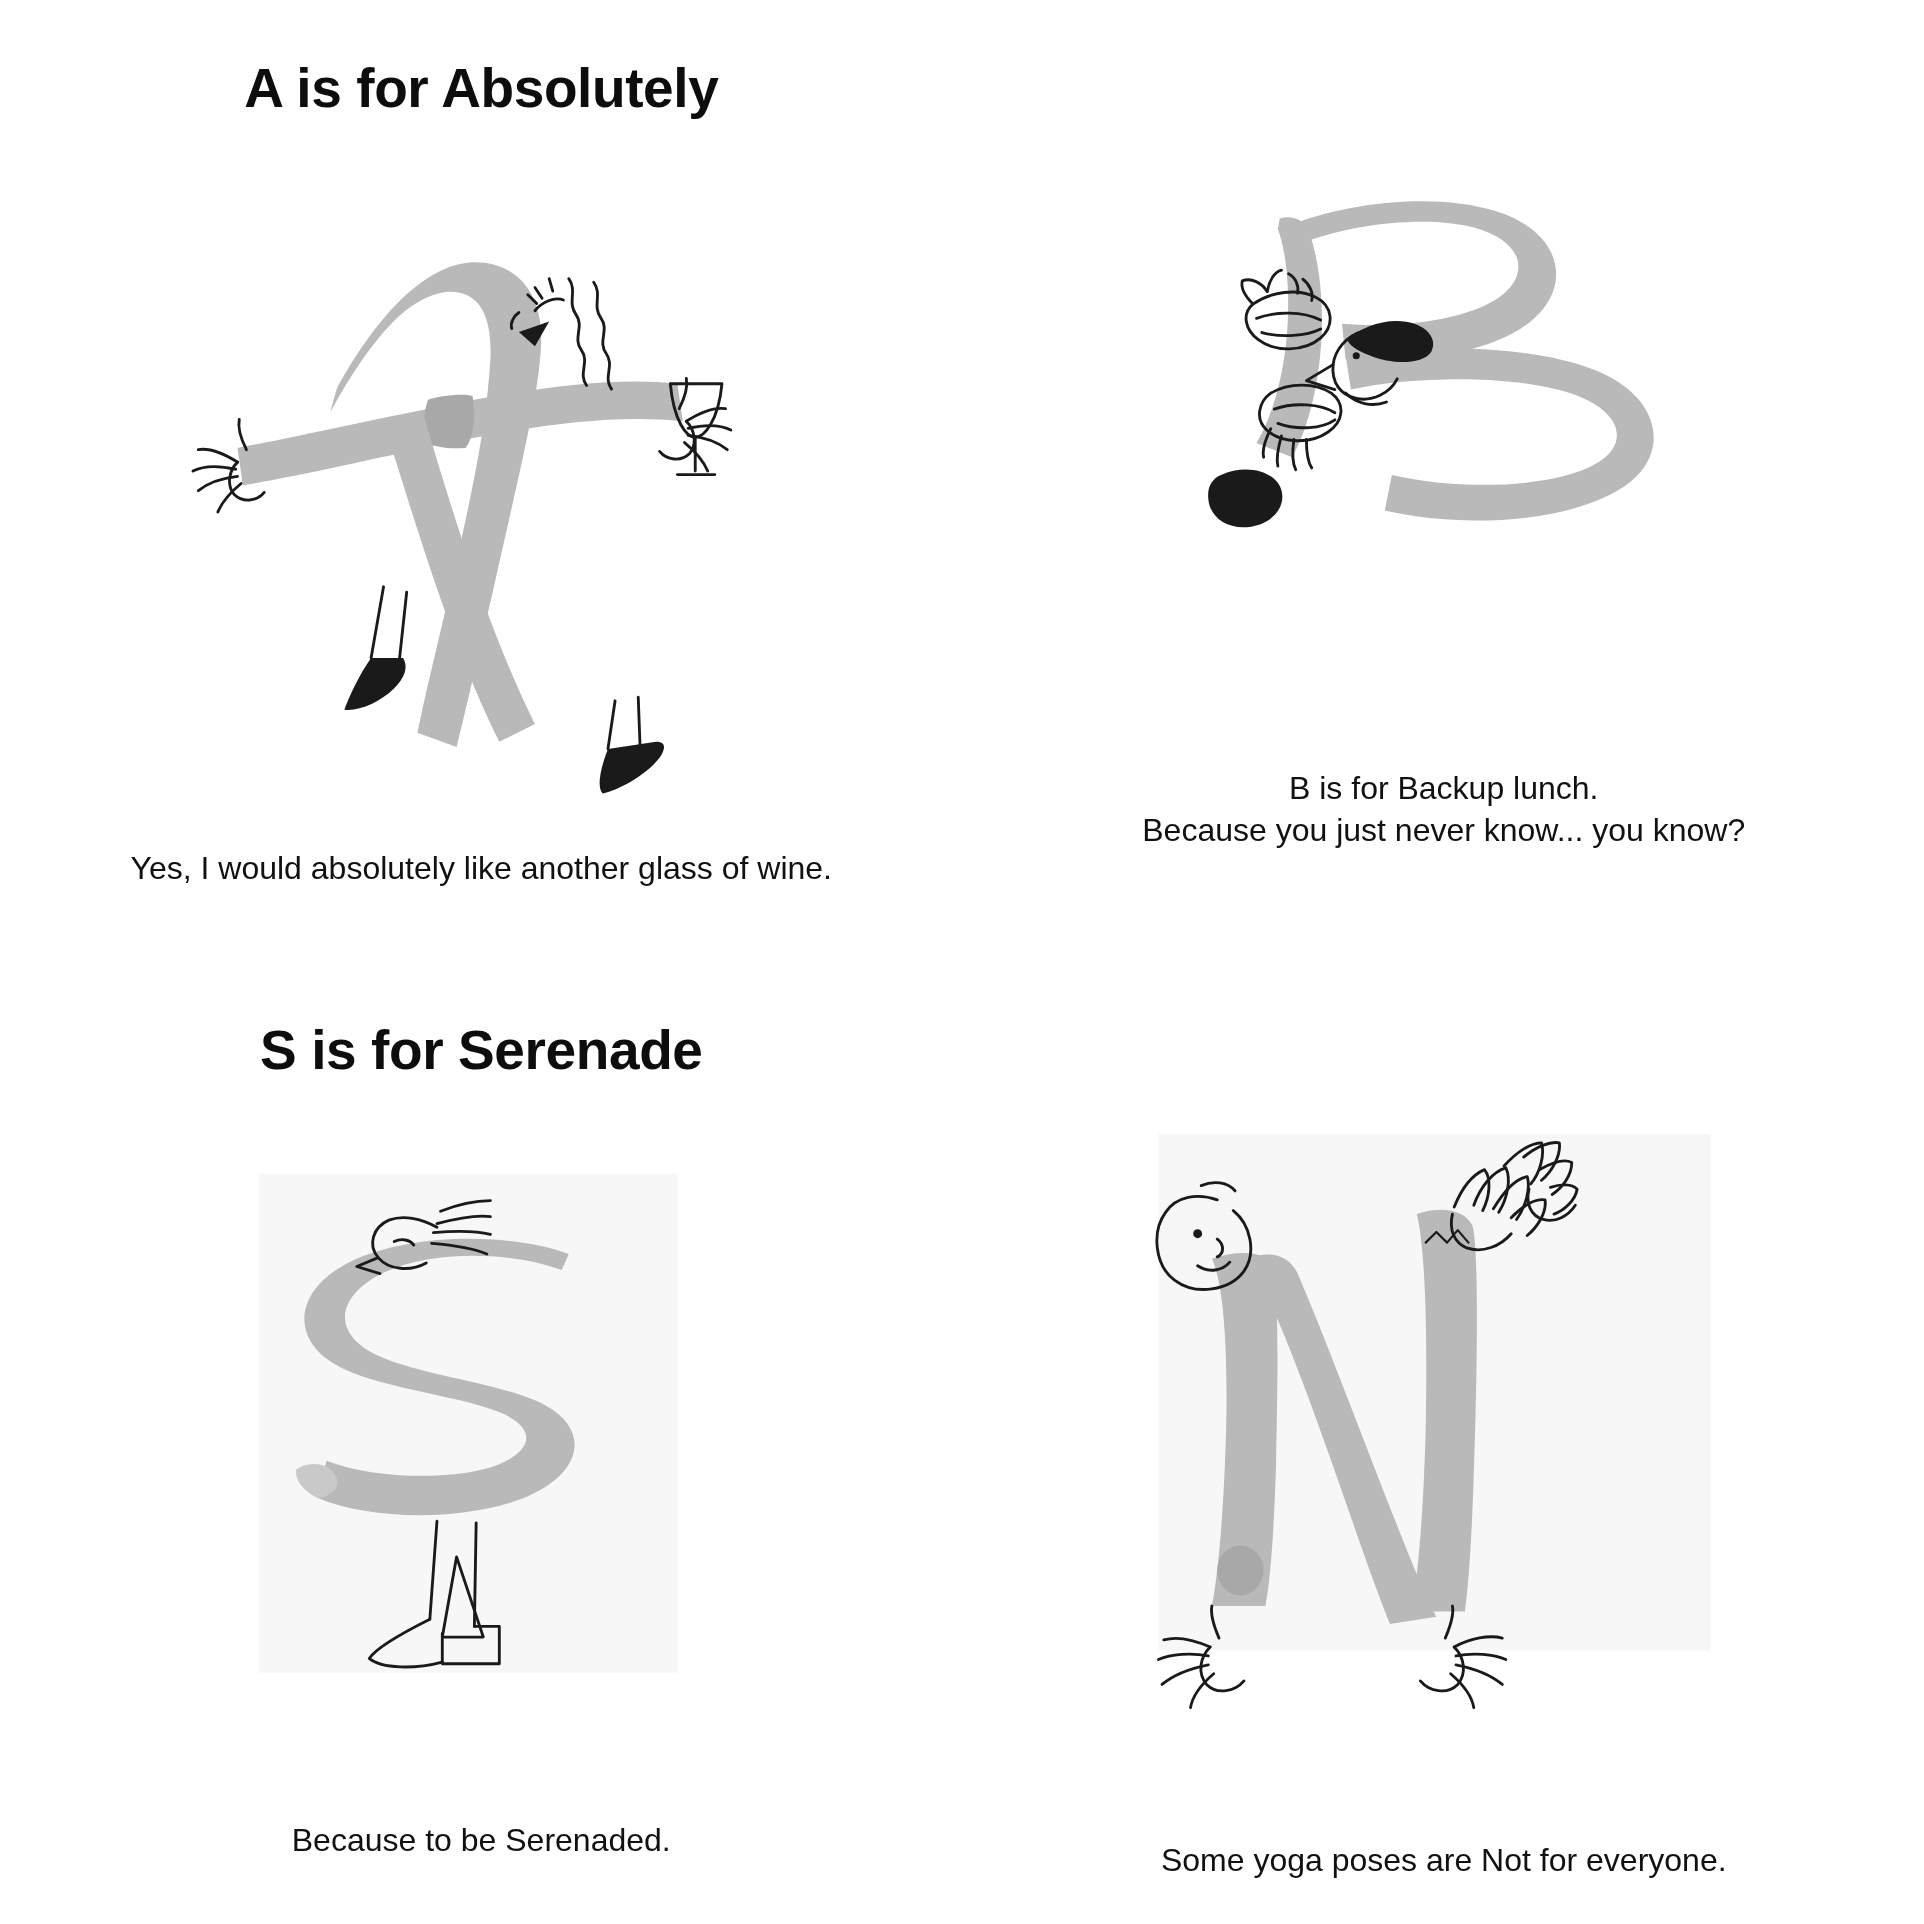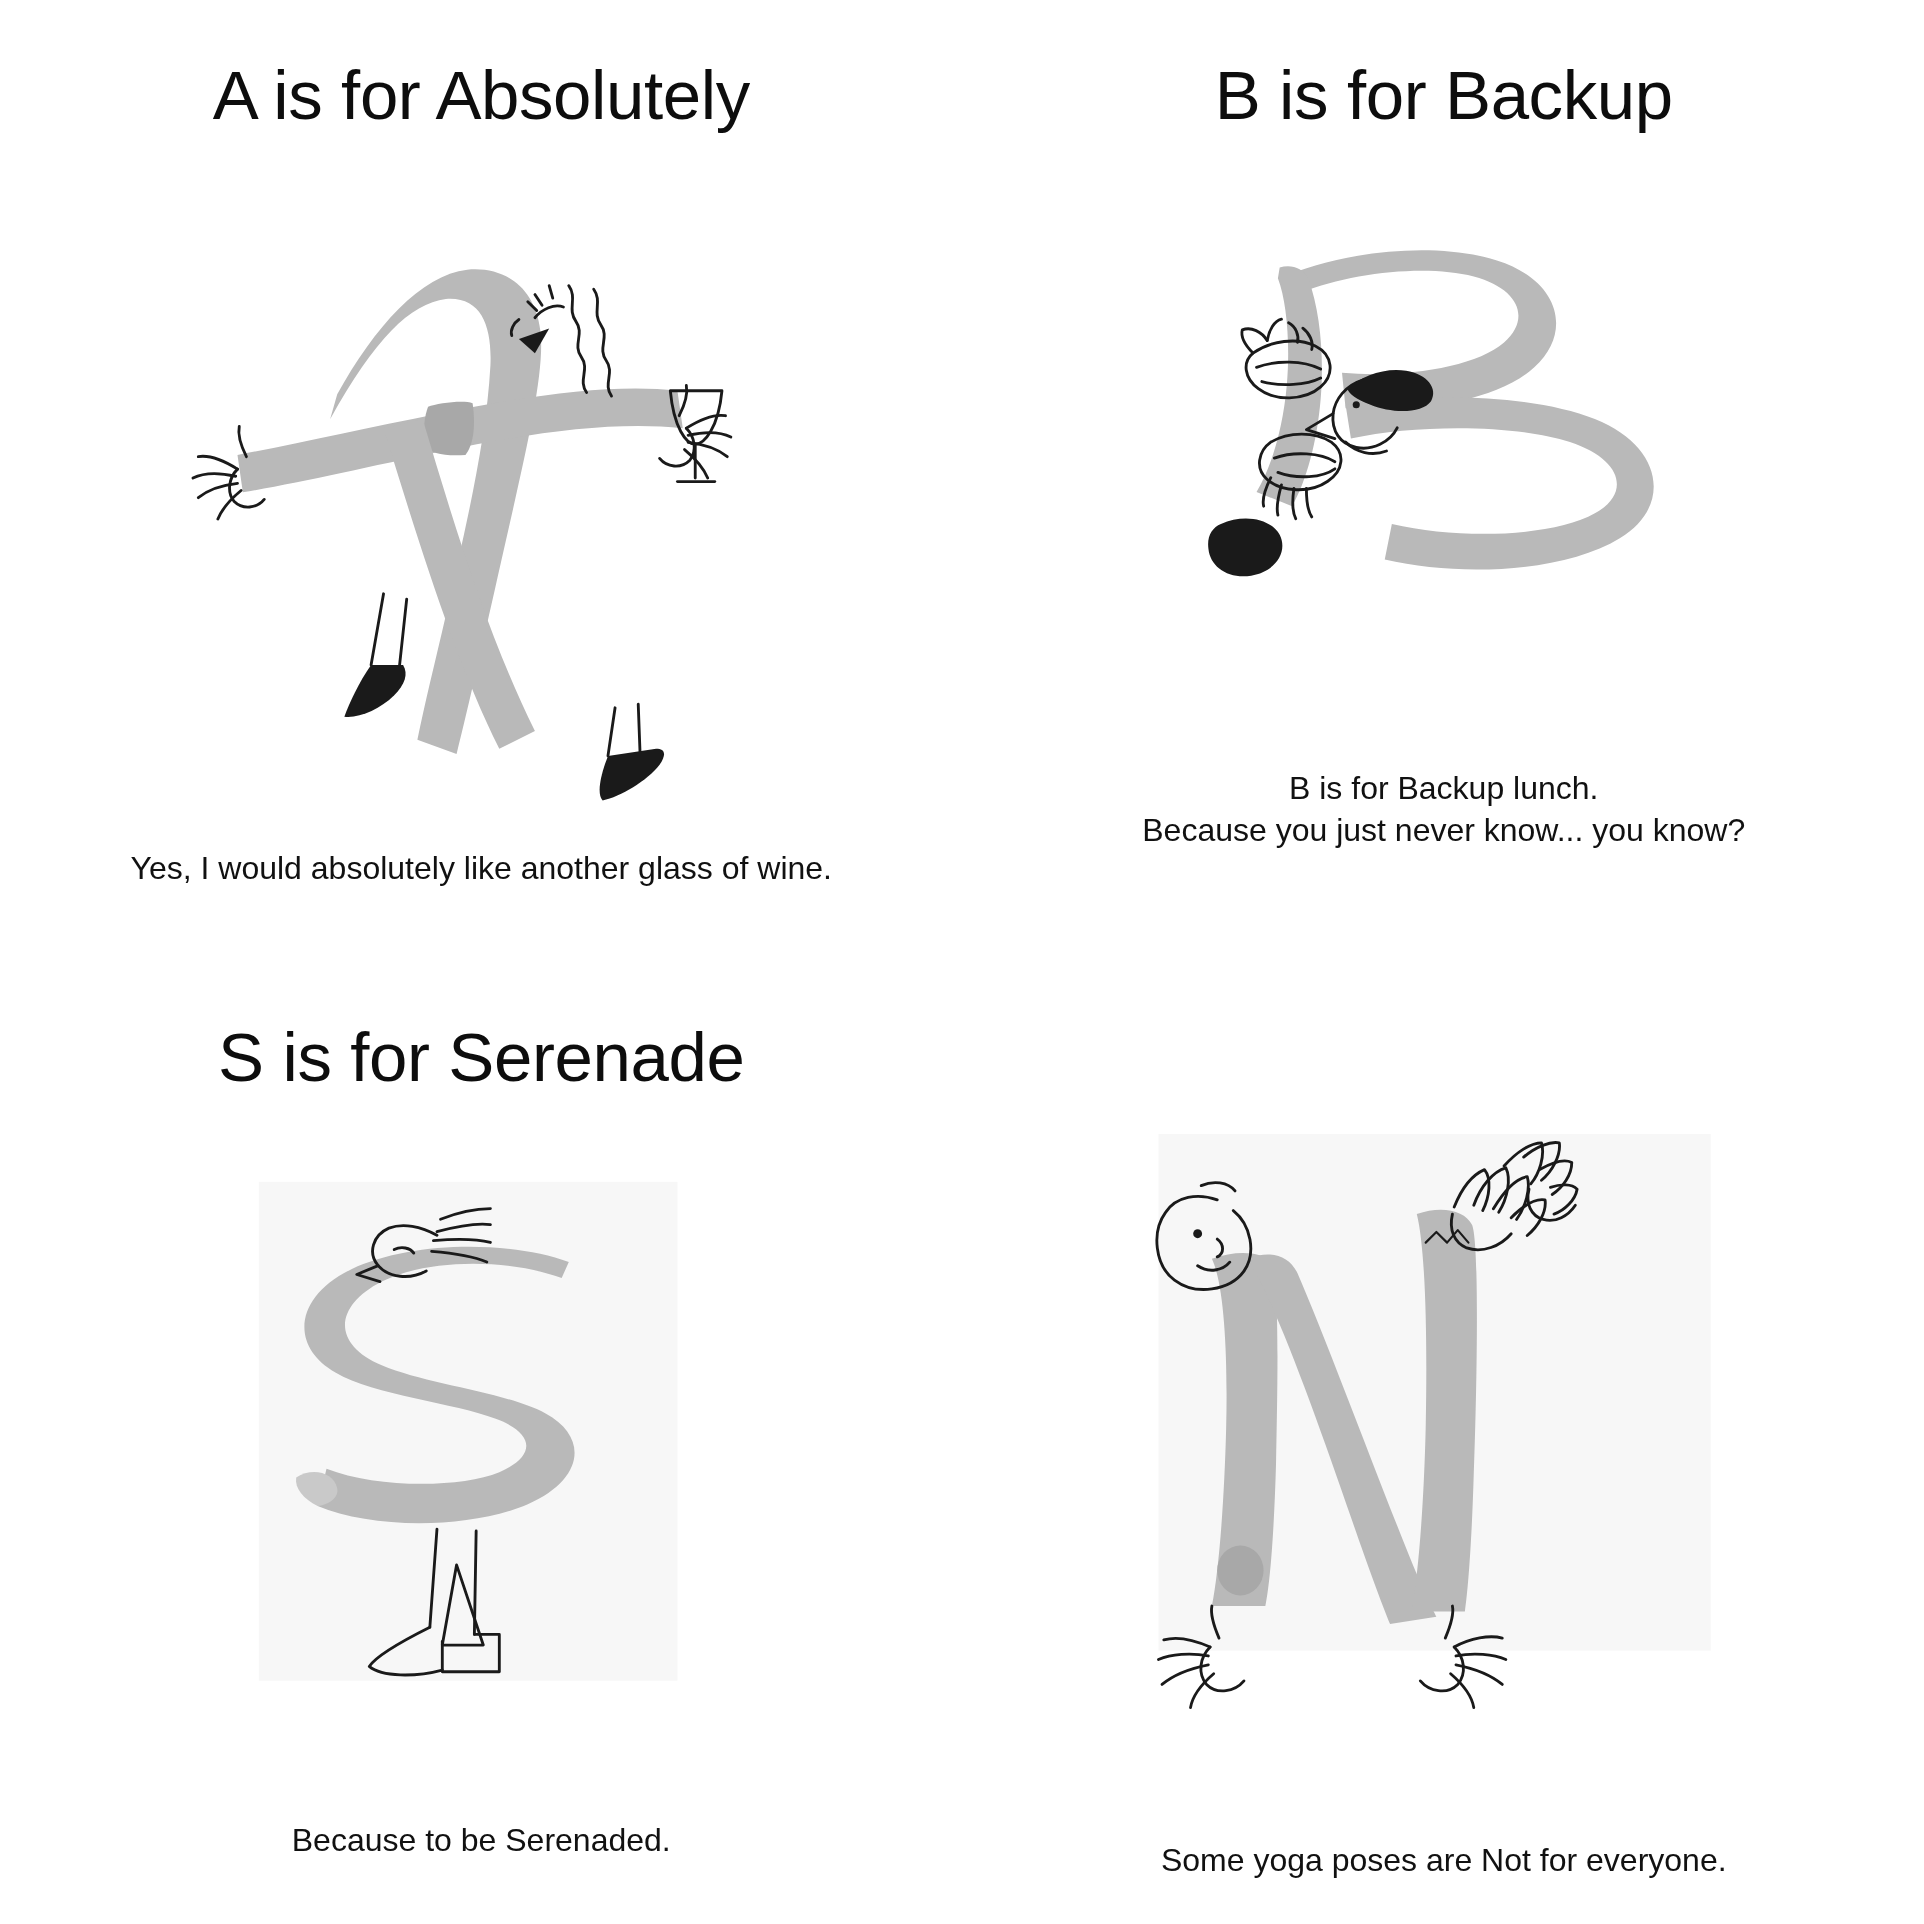--- a/index.html
+++ b/index.html
@@ -23,22 +23,22 @@
   }
   .panel {
     position: relative;
     display: flex;
     flex-direction: column;
     align-items: center;
     box-sizing: border-box;
     padding: 36px 27px 27px 27px;
   }
   .panel-title {
-    font-size: 69px;
-    font-weight: normal;
+    font-size: 55px;
+    font-weight: bold;
     letter-spacing: -0.4px;
     text-align: center;
     margin: 19.6px 0 0 0;
     color: #0d0d0d;
   }
   .art {
     flex: 1 1 auto;
     width: 100%;
     display: flex;
     align-items: center;
@@ -129,21 +129,20 @@
           <path d="M552 668 C 542 694, 540 712, 546 718 C 566 714, 596 696, 610 678 C 618 666, 616 660, 606 660 Z" class="ink-fill"></path>
         </g>
       </svg>
     </div>
     <div class="caption">
       <span class="line">Yes, I would absolutely like another glass of wine.</span>
     </div>
   </section>
 
   <section class="panel panel-b">
-    <h2 class="panel-title">B is for Backup</h2>
     <div class="art">
       <svg width="731" height="552" viewBox="0 0 820 620">
 
         <g class="wash">
           <path d="M236 112 C 300 86, 400 74, 470 96 C 540 118, 556 176, 512 216 C 470 254, 380 268, 300 262 L 296 222 C 366 228, 446 216, 478 188 C 508 162, 496 128, 444 114 C 390 100, 306 110, 250 132 Z"></path>
           <path d="M226 104 C 238 100, 252 104, 258 116 C 272 154, 276 206, 272 252 C 268 300, 256 344, 240 372 L 200 356 C 218 326, 230 282, 234 236 C 238 190, 234 142, 224 116 Z"></path>
           <path d="M300 258 C 390 244, 510 246, 580 274 C 656 304, 668 372, 608 408 C 546 446, 430 452, 344 432 L 352 392 C 430 410, 534 406, 580 380 C 620 358, 612 320, 552 300 C 490 280, 380 280, 306 296 Z"></path>
         </g>
 
         <g class="ink">

